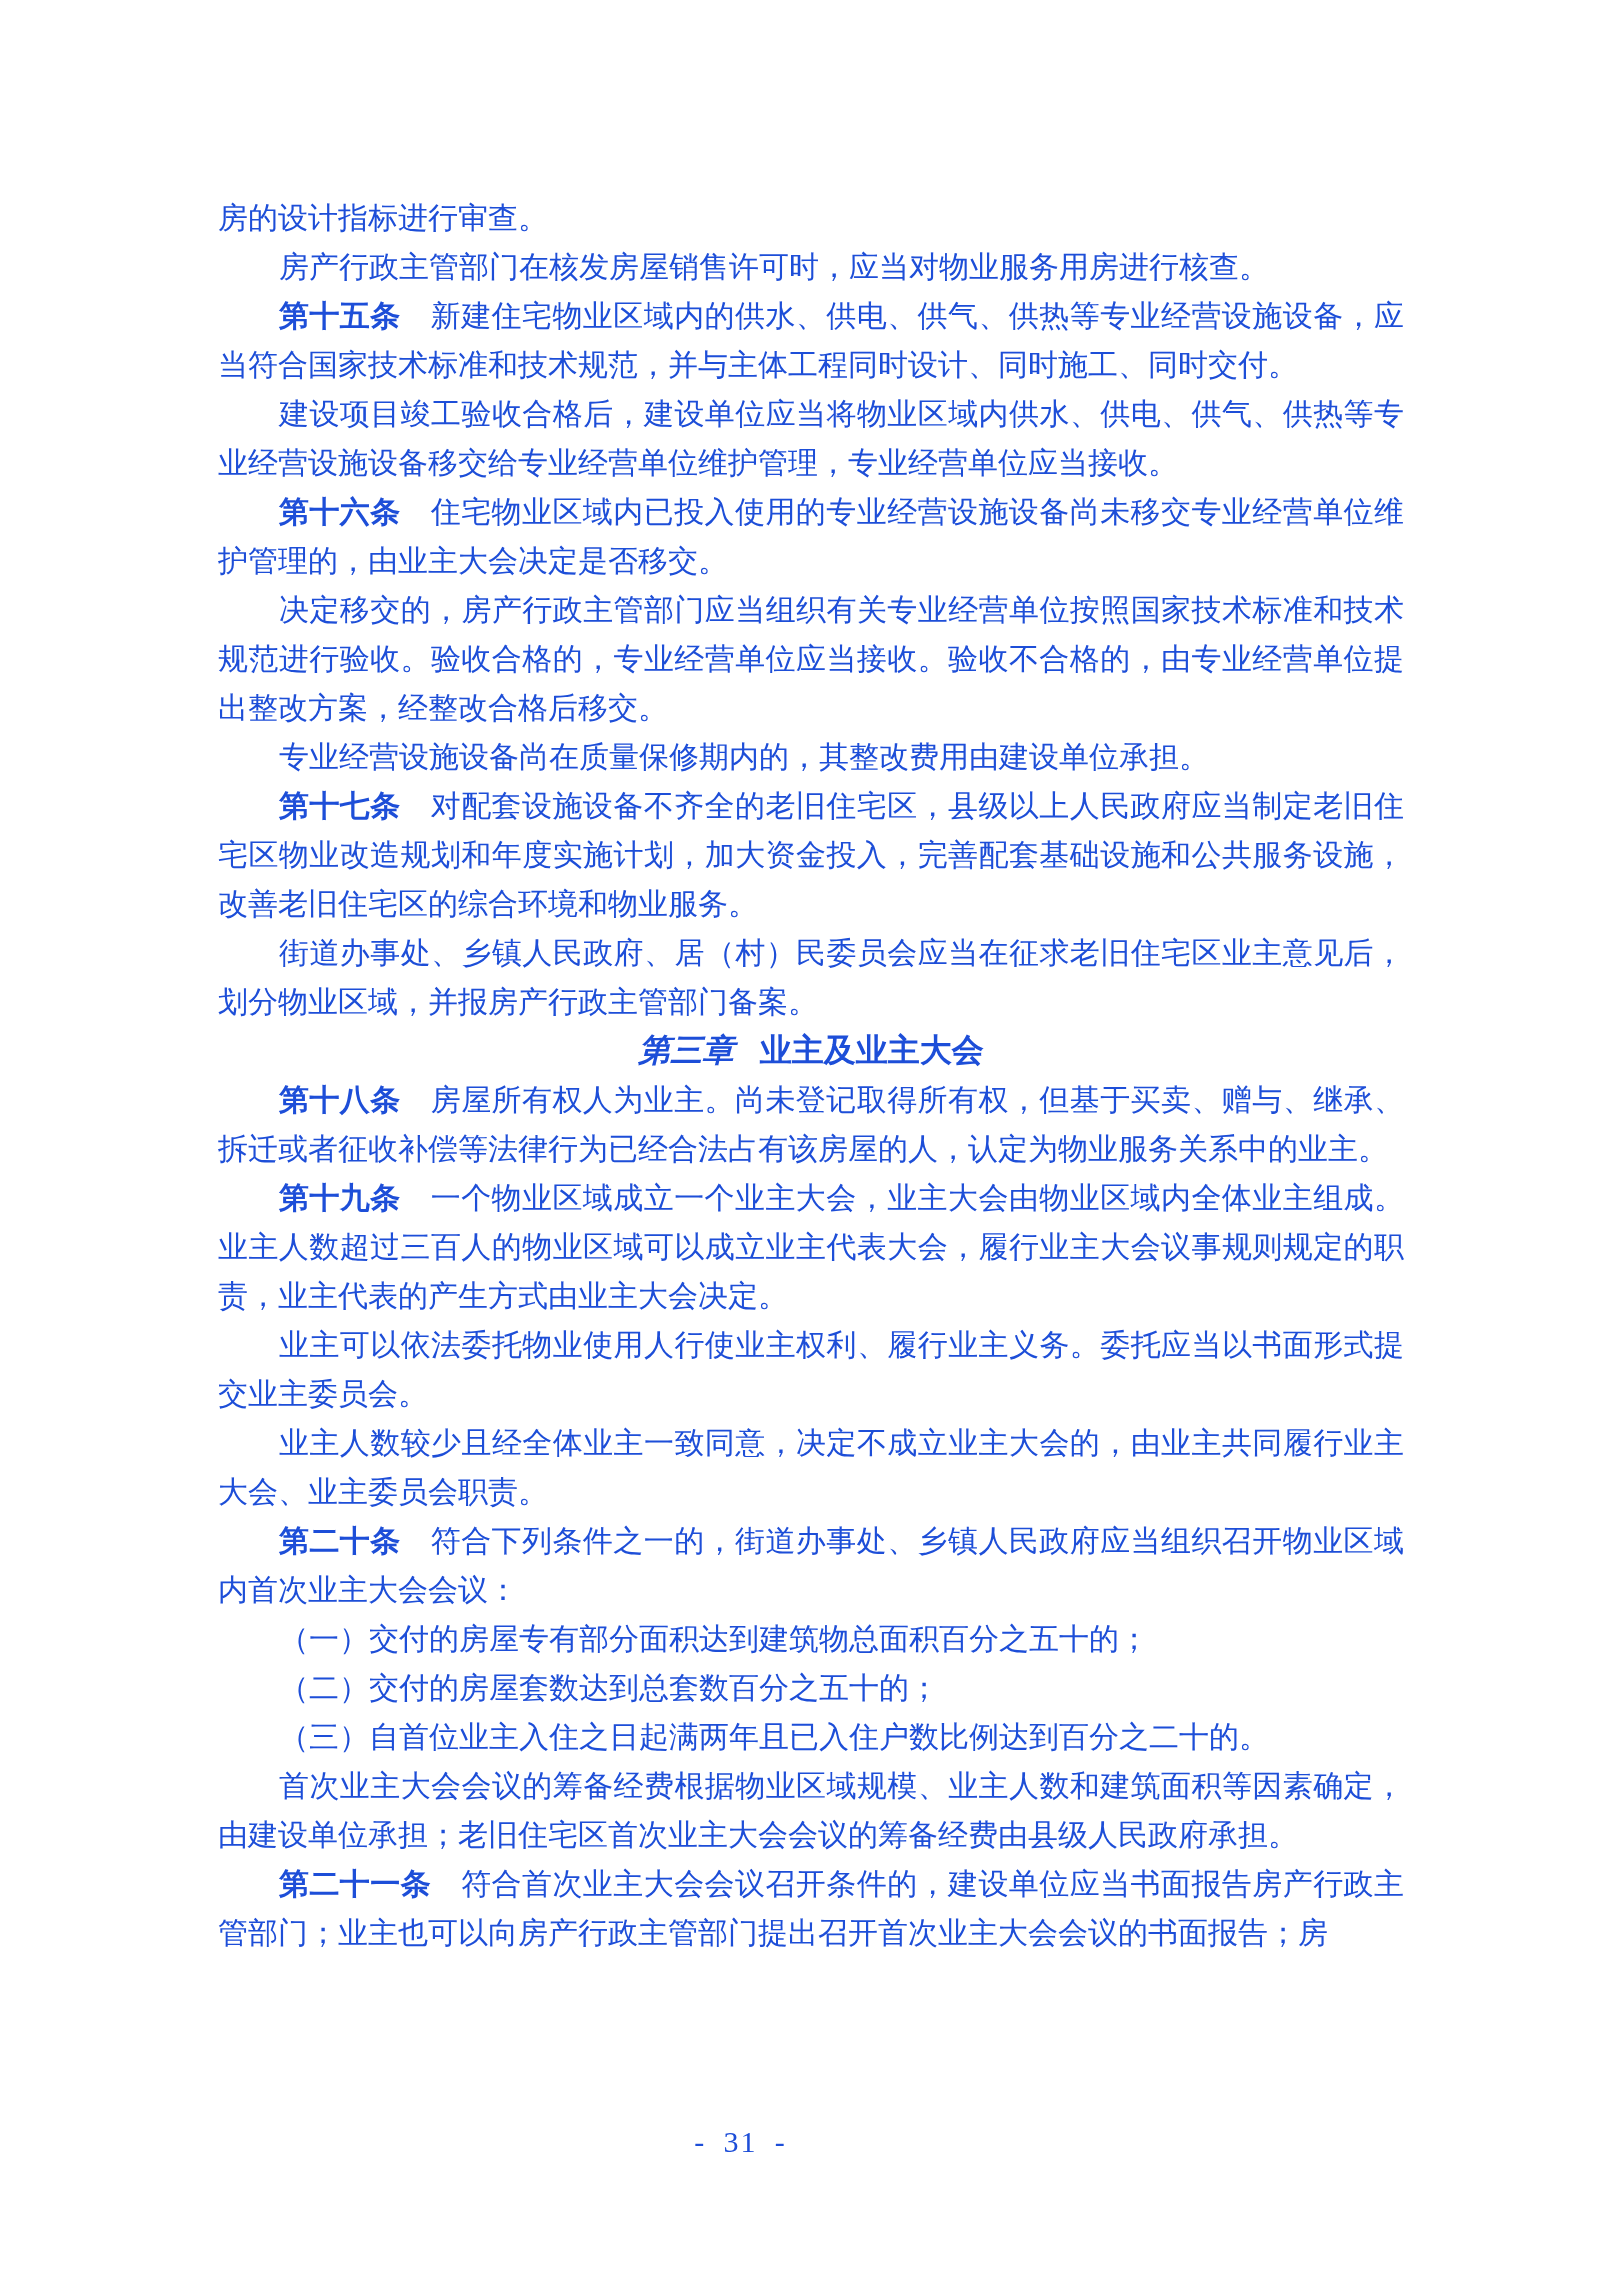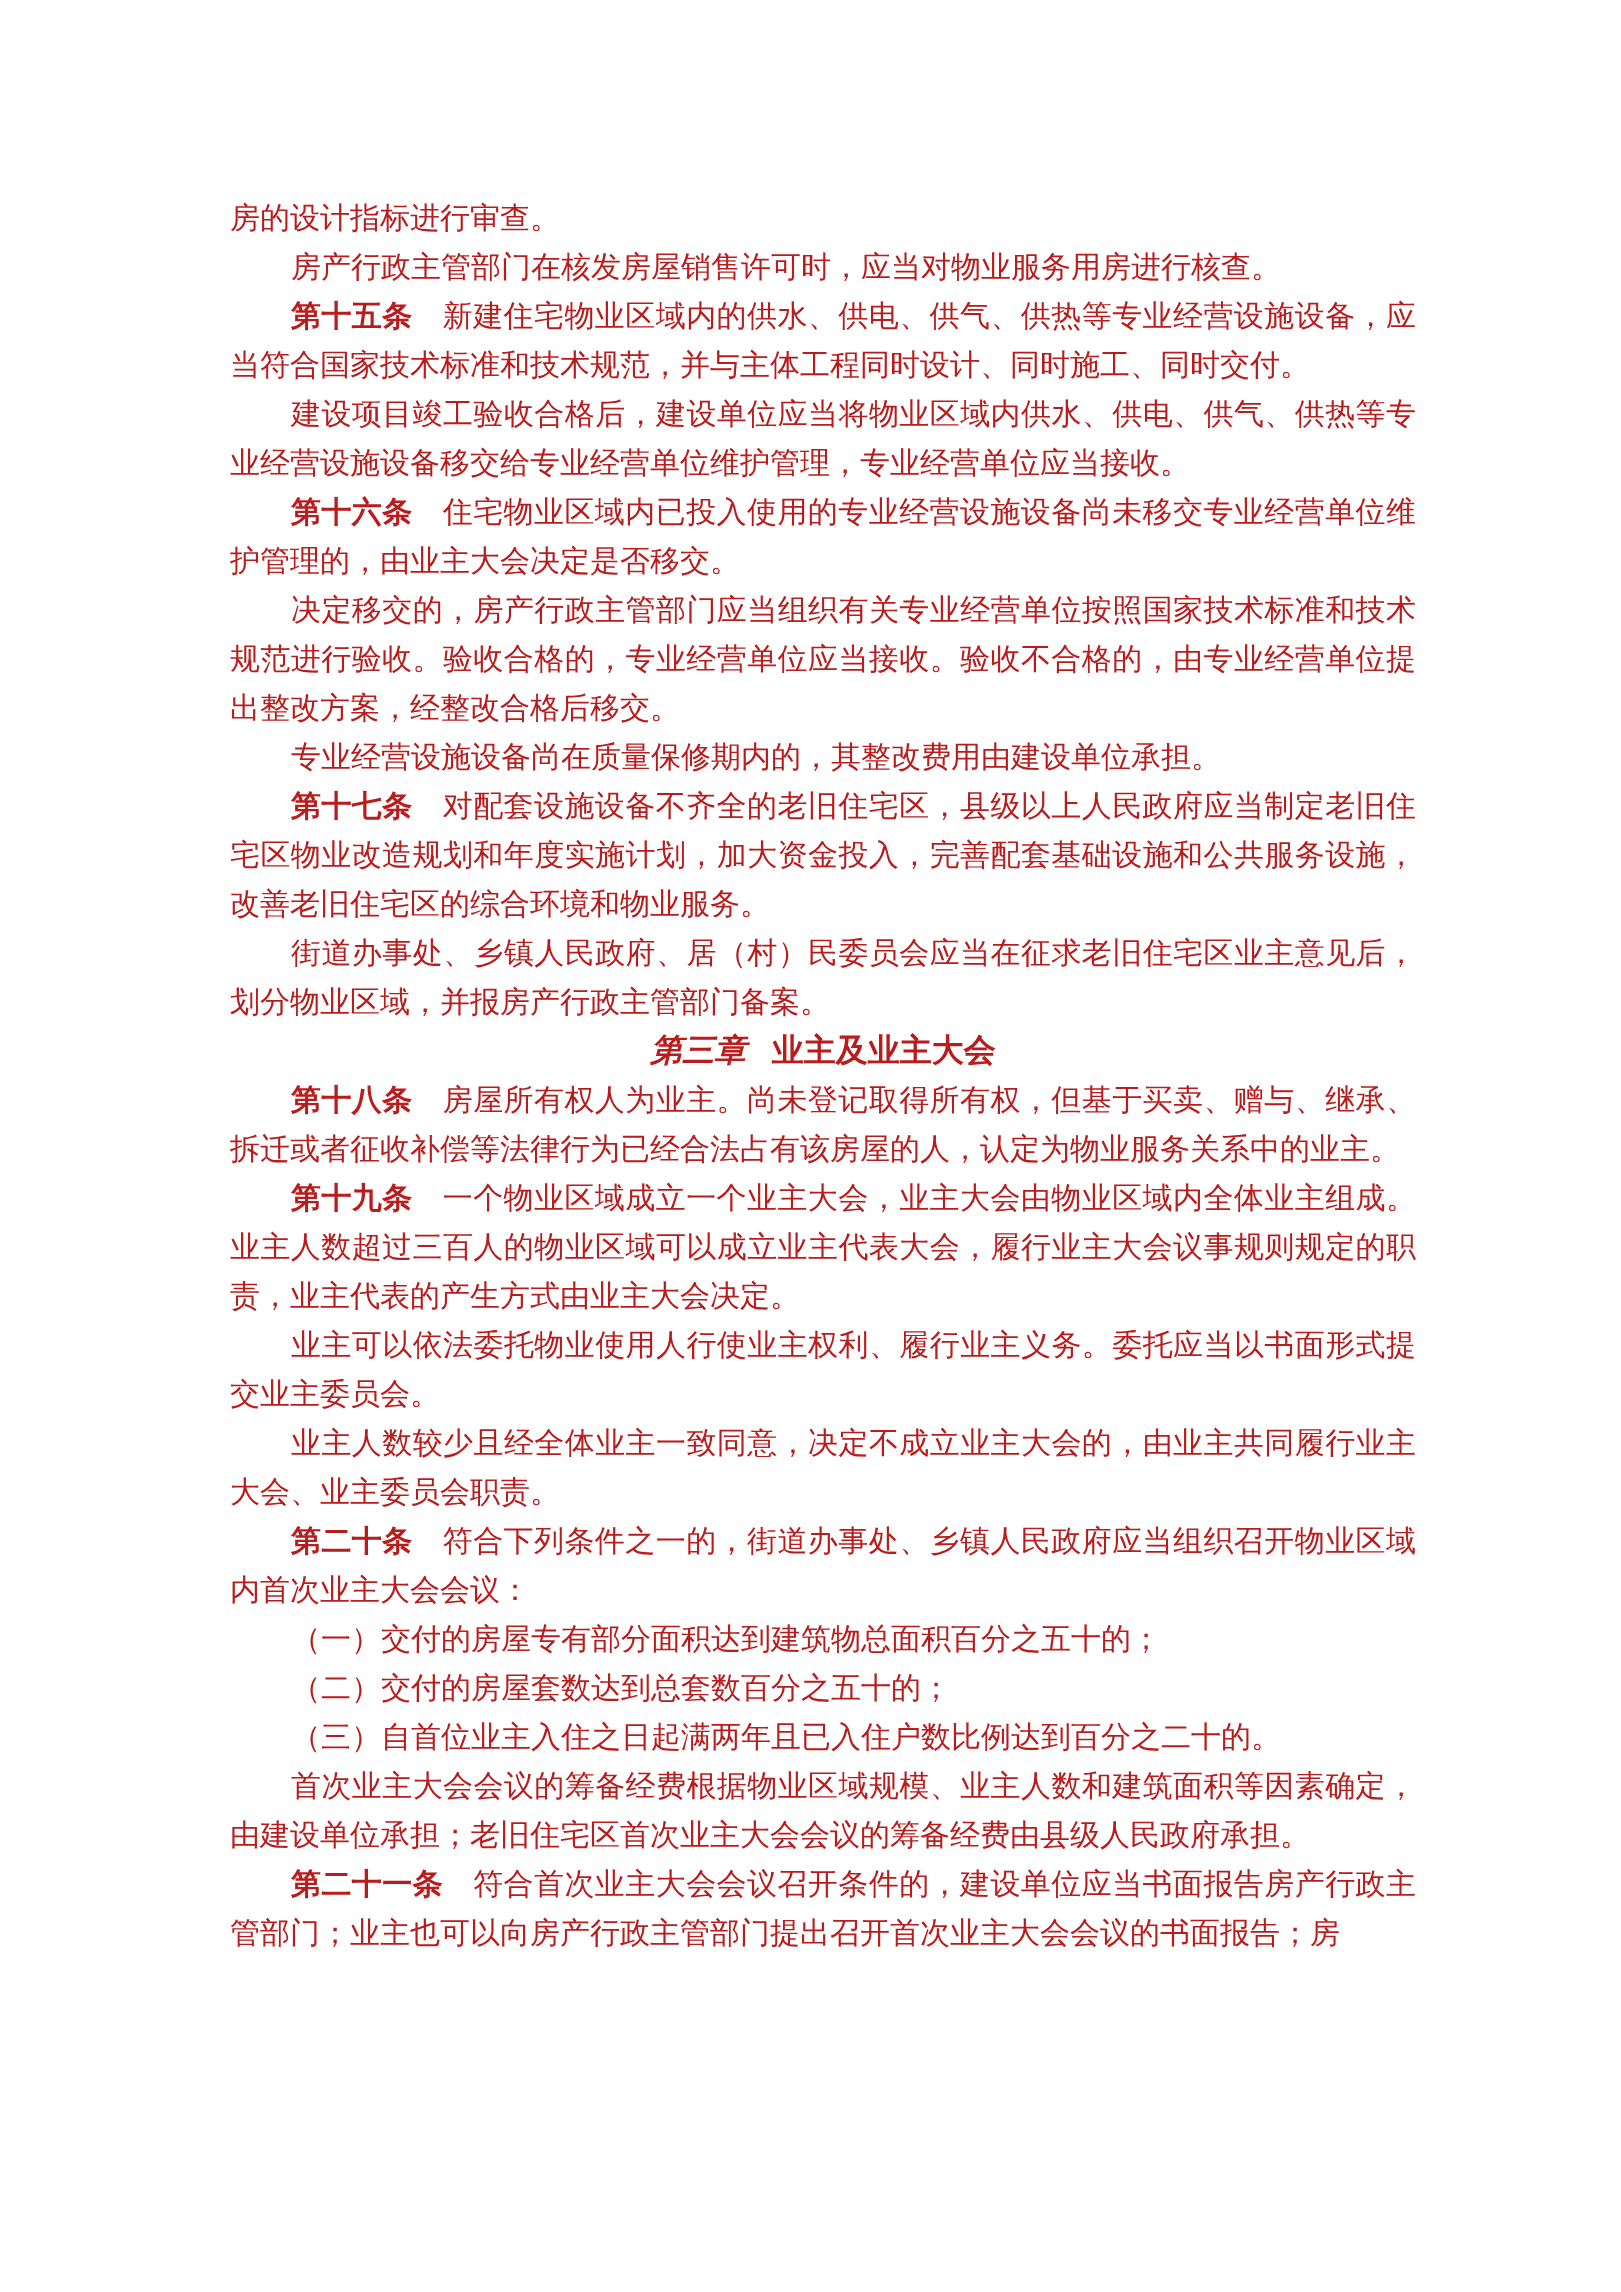--- a/index.html
+++ b/index.html
@@ -5,24 +5,23 @@
   html, body {
     margin: 0;
     padding: 0;
     background: #ffffff;
   }
   .page {
     position: relative;
     width: 1481px;
     height: 2293px;
     background: #ffffff;
-    color: #b91c1c;
+    color: #1d4ed8;
     overflow: hidden;
     font-family: "Liberation Serif", "DejaVu Serif", serif;
-    margin-left: 12px;
   }
   .content {
     position: absolute;
     left: 218px;
     top: 193px;
     width: 1186px;
   }
   .content p {
     margin: 0;
     font-size: 30px;
@@ -85,14 +84,15 @@
       <p class="indent"><b class="lead">第十九条</b>一个物业区域成立一个业主大会，业主大会由物业区域内全体业主组成。业主人数超过三百人的物业区域可以成立业主代表大会，履行业主大会议事规则规定的职责，业主代表的产生方式由业主大会决定。</p>
       <p class="indent">业主可以依法委托物业使用人行使业主权利、履行业主义务。委托应当以书面形式提交业主委员会。</p>
       <p class="indent">业主人数较少且经全体业主一致同意，决定不成立业主大会的，由业主共同履行业主大会、业主委员会职责。</p>
       <p class="indent"><b class="lead">第二十条</b>符合下列条件之一的，街道办事处、乡镇人民政府应当组织召开物业区域内首次业主大会会议：</p>
       <p class="indent">（一）交付的房屋专有部分面积达到建筑物总面积百分之五十的；</p>
       <p class="indent">（二）交付的房屋套数达到总套数百分之五十的；</p>
       <p class="indent">（三）自首位业主入住之日起满两年且已入住户数比例达到百分之二十的。</p>
       <p class="indent">首次业主大会会议的筹备经费根据物业区域规模、业主人数和建筑面积等因素确定，由建设单位承担；老旧住宅区首次业主大会会议的筹备经费由县级人民政府承担。</p>
       <p class="indent"><b class="lead">第二十一条</b>符合首次业主大会会议召开条件的，建设单位应当书面报告房产行政主管部门；业主也可以向房产行政主管部门提出召开首次业主大会会议的书面报告；房</p>
     </div>
+  <div class="footer">- 31 -</div>
 </div>
 
 
 </body></html>

